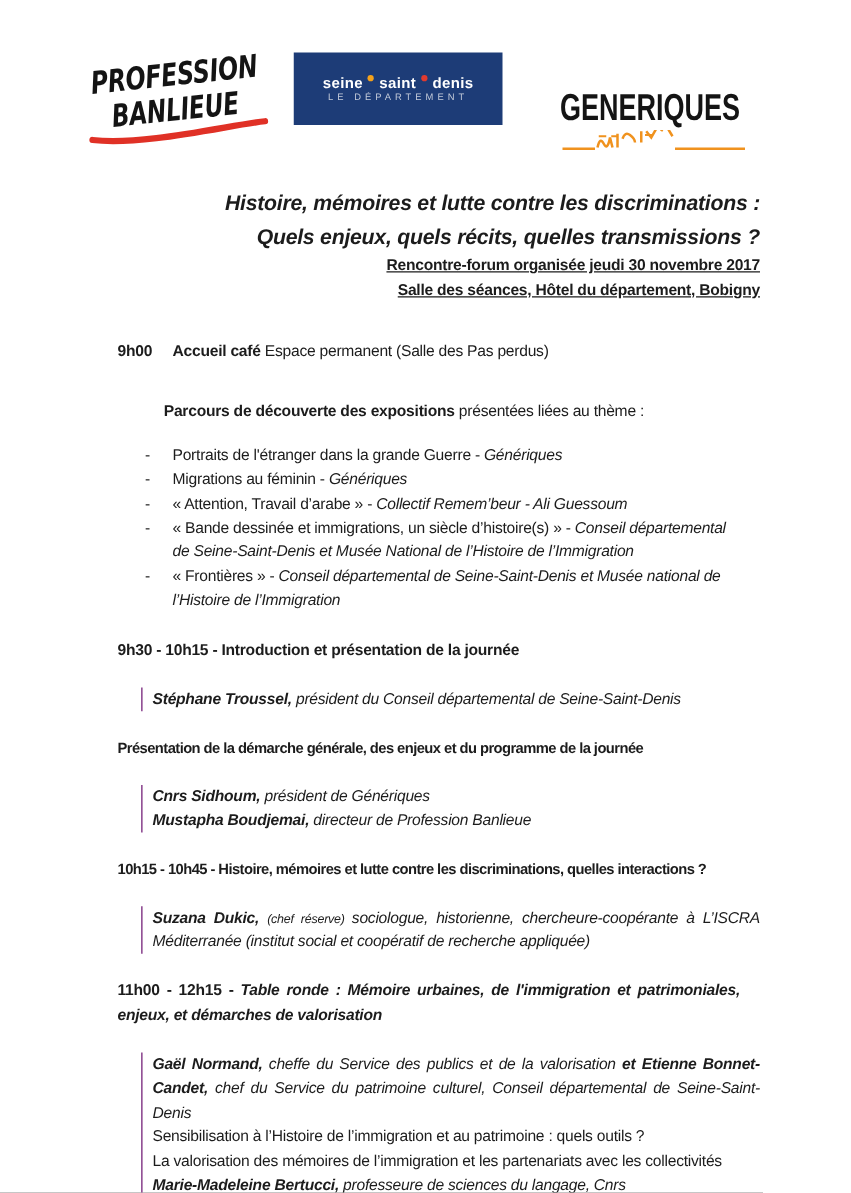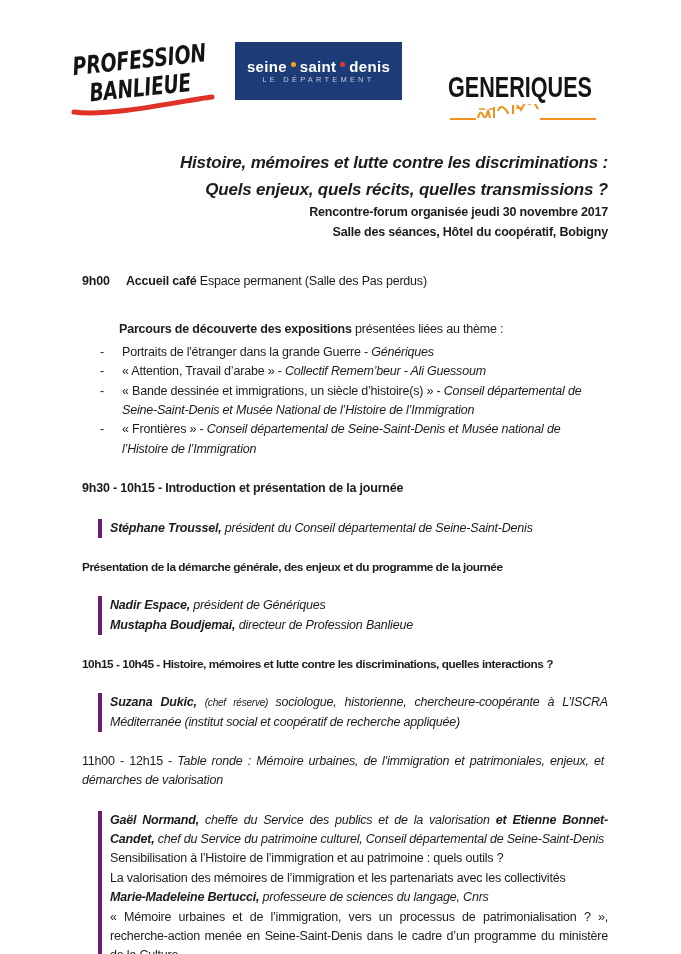--- a/index.html
+++ b/index.html
@@ -19,55 +19,55 @@
   
   .logos{display:flex;align-items:flex-start;height:105px;}
   .logo-pb{width:152px;height:92px;}
   .logo-ssd{
     margin-left:17px;margin-top:12px;
     width:172px;height:58px;
     background:#1d3c77;
     display:flex;flex-direction:column;justify-content:center;align-items:center;
     box-sizing:border-box;
   }
-  .ssd-name{color:#ffffff;font-weight:700;font-size:15px;letter-spacing:0.3px;line-height:1;white-space:nowrap;}
+  .ssd-name{color:#ffffff;font-weight:700;font-size:12px;letter-spacing:0.3px;line-height:1;white-space:nowrap;}
   .ssd-dot{display:inline-block;width:5px;height:5px;border-radius:50%;margin:0 4px;vertical-align:5px;}
   .ssd-sub{color:#c2cad9;font-size:7.5px;letter-spacing:3.2px;margin-top:2px;line-height:1;white-space:nowrap;}
   .logo-gen{margin-left:46px;margin-top:42px;width:160px;}
   .gen-name{
     font-family:"Liberation Sans",sans-serif;
     font-weight:700;font-size:30px;line-height:1;
     color:#141414;
     transform:scaleX(0.72);transform-origin:left bottom;
     white-space:nowrap;letter-spacing:0px;
   }
   .gen-script{display:block;margin-top:2px;}
   
   .title-block{margin-top:14px;text-align:right;}
   .tb-main{font-weight:700;font-style:italic;font-size:17px;line-height:1.6;}
-  .tb-sub{font-weight:700;font-size:12.5px;line-height:1.55;}
+  .tb-sub{font-weight:700;font-size:12.5px;line-height:1.55;text-decoration:underline;}
   
   .schedule{margin-top:30px;padding-left:12px;}
-  .schedule p{margin:4px;}
+  .schedule p{margin:16px;}
   .row-time{white-space:nowrap;}
   .time{display:inline-block;width:44px;font-weight:700;}
   b,.b{font-weight:700;}
   .i{font-style:italic;}
   .bi{font-weight:700;font-style:italic;}
   .h{font-weight:700;margin-top:20px !important;}
-  .h-just{font-weight:400;margin-top:20px !important;text-align:justify;}
+  .h-just{font-weight:700;margin-top:20px !important;text-align:justify;}
   .nowrap{white-space:nowrap;}
   .fit{font-size:11.8px;letter-spacing:-0.45px;}
   .parcours{margin-top:28px !important;padding-left:37px;}
-  ul.expo{list-style:none;margin:0;padding:0;}
+  ul.expo{list-style:none;margin:16px;padding:0;}
   ul.expo li{position:relative;padding-left:44px;}
   ul.expo li::before{content:"-";position:absolute;left:22px;top:0;}
   .speaker{
-    border-left:4px solid #701a75;
-    margin:20px 0 0 20px;
+    border-left:1px solid #701a75;
+    margin:20px 0 0 35px;
     padding:0 0 0 8px;
   }
   .speaker.justify{text-align:justify;}
   .note{font-size:10px;}
 </style>
 </head>
 <body>
 
 <div class="page">
 
@@ -100,44 +100,45 @@
           <line x1="92" y1="15" x2="148" y2="15"></line>
         </g>
       </svg>
     </div>
   </header>
 
   <section class="title-block">
     <div class="tb-main">Histoire, mémoires et lutte contre les discriminations :</div>
     <div class="tb-main">Quels enjeux, quels récits, quelles transmissions ?</div>
     <div class="tb-sub">Rencontre-forum organisée jeudi 30 novembre 2017</div>
-    <div class="tb-sub">Salle des séances, Hôtel du coopératif, Bobigny</div>
+    <div class="tb-sub">Salle des séances, Hôtel du département, Bobigny</div>
   </section>
 
   <main class="schedule">
 
     <p class="row-time"><span class="time">9h00</span><b>Accueil café</b><span> Espace permanent (Salle des Pas perdus)</span></p>
 
     <p class="parcours nowrap"><b>Parcours de découverte des expositions</b><span> présentées liées au thème :</span></p>
 
     <ul class="expo">
       <li><span>Portraits de l'étranger dans la grande Guerre - </span><span class="i">Génériques</span></li>
+      <li><span>Migrations au féminin - </span><span class="i">Génériques</span></li>
       <li><span>« Attention, Travail d’arabe » - </span><span class="i">Collectif Remem’beur - Ali Guessoum</span></li>
       <li><span>« Bande dessinée et immigrations, un siècle d’histoire(s) » - </span><span class="i">Conseil départemental de Seine-Saint-Denis et Musée National de l’Histoire de l’Immigration</span></li>
       <li><span>« Frontières » - </span><span class="i">Conseil départemental de Seine-Saint-Denis et Musée national de l’Histoire de l’Immigration</span></li>
     </ul>
 
     <p class="h nowrap">9h30 - 10h15 - Introduction et présentation de la journée</p>
     <div class="speaker">
       <span class="bi">Stéphane Troussel,</span><span class="i"> président du Conseil départemental de Seine-Saint-Denis</span>
     </div>
 
     <p class="h nowrap fit">Présentation de la démarche générale, des enjeux et du programme de la journée</p>
     <div class="speaker">
-      <div><span class="bi">Nadir Espace,</span><span class="i"> président de Génériques</span></div>
+      <div><span class="bi">Cnrs Sidhoum,</span><span class="i"> président de Génériques</span></div>
       <div><span class="bi">Mustapha Boudjemai,</span><span class="i"> directeur de Profession Banlieue</span></div>
     </div>
 
     <p class="h nowrap fit">10h15 - 10h45 - Histoire, mémoires et lutte contre les discriminations, quelles interactions ?</p>
     <div class="speaker justify">
       <span class="bi">Suzana Dukic, </span><span class="i note">(chef réserve) </span><span class="i">sociologue, historienne, chercheure-coopérante à L’ISCRA Méditerranée (institut social et coopératif de recherche appliquée)</span>
     </div>
 
     <p class="h-just"><span>11h00 - 12h15 - </span><span class="i">Table ronde : Mémoire urbaines, de l'immigration et patrimoniales, enjeux, et démarches de valorisation</span></p>
 

